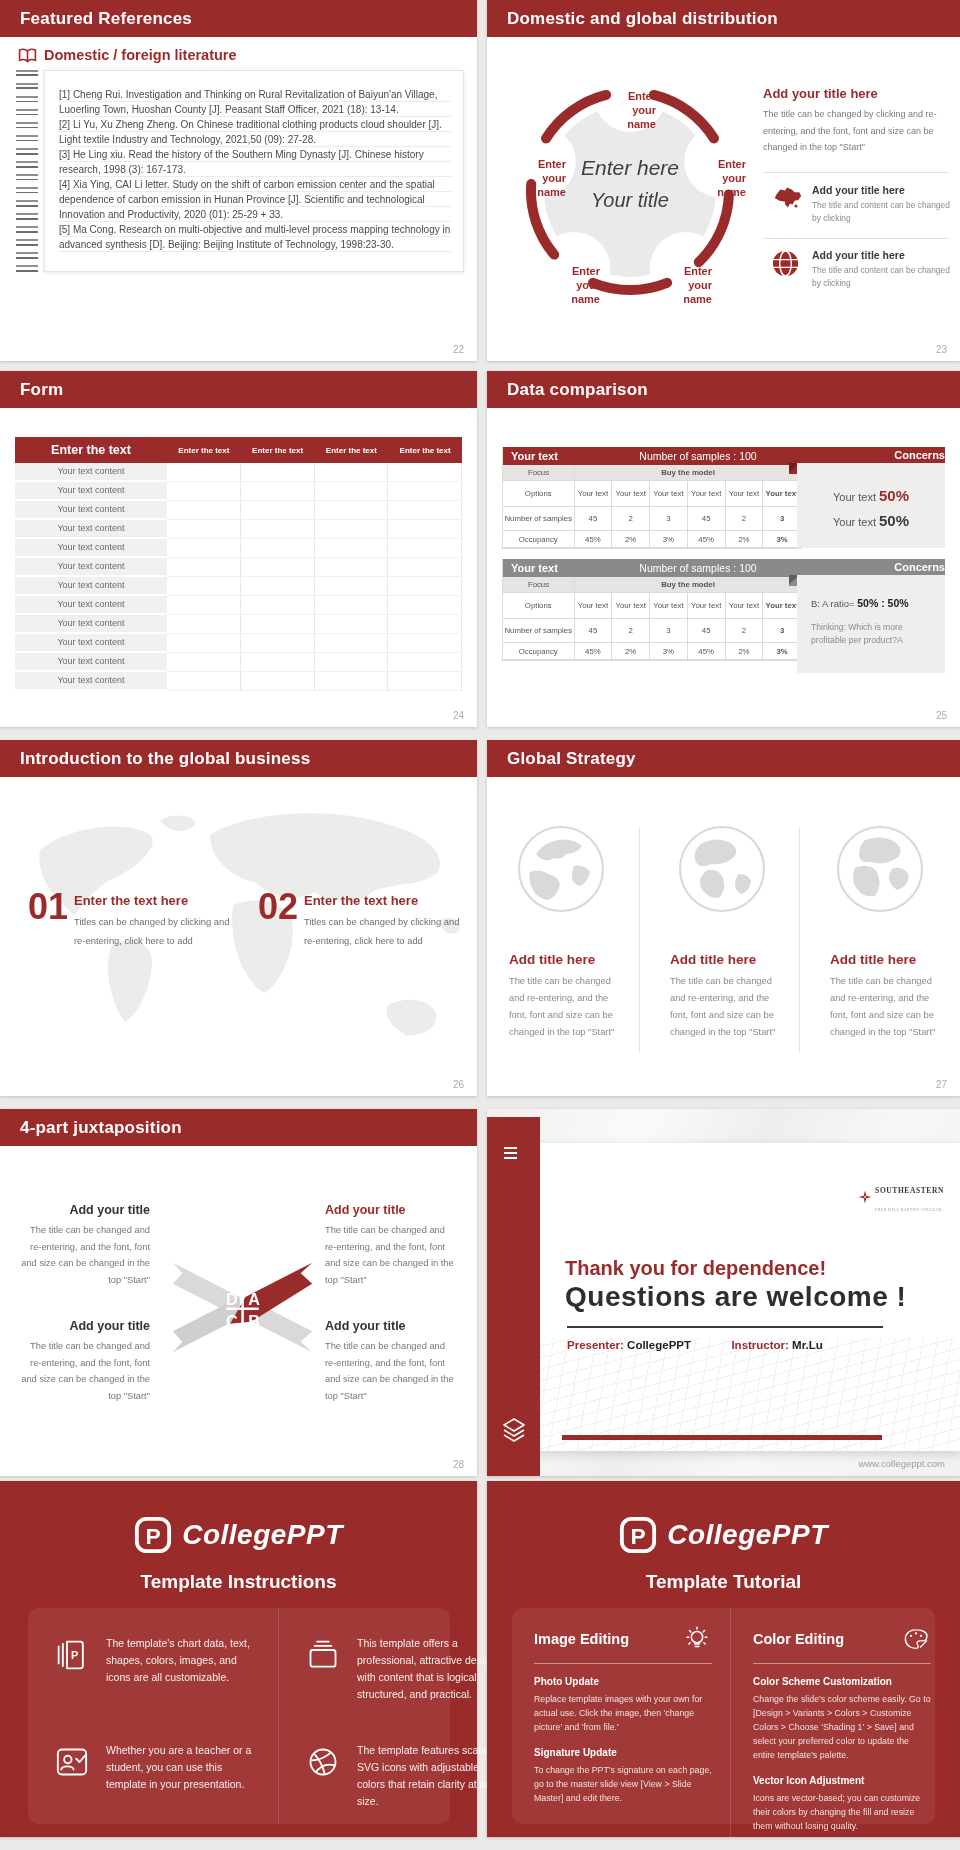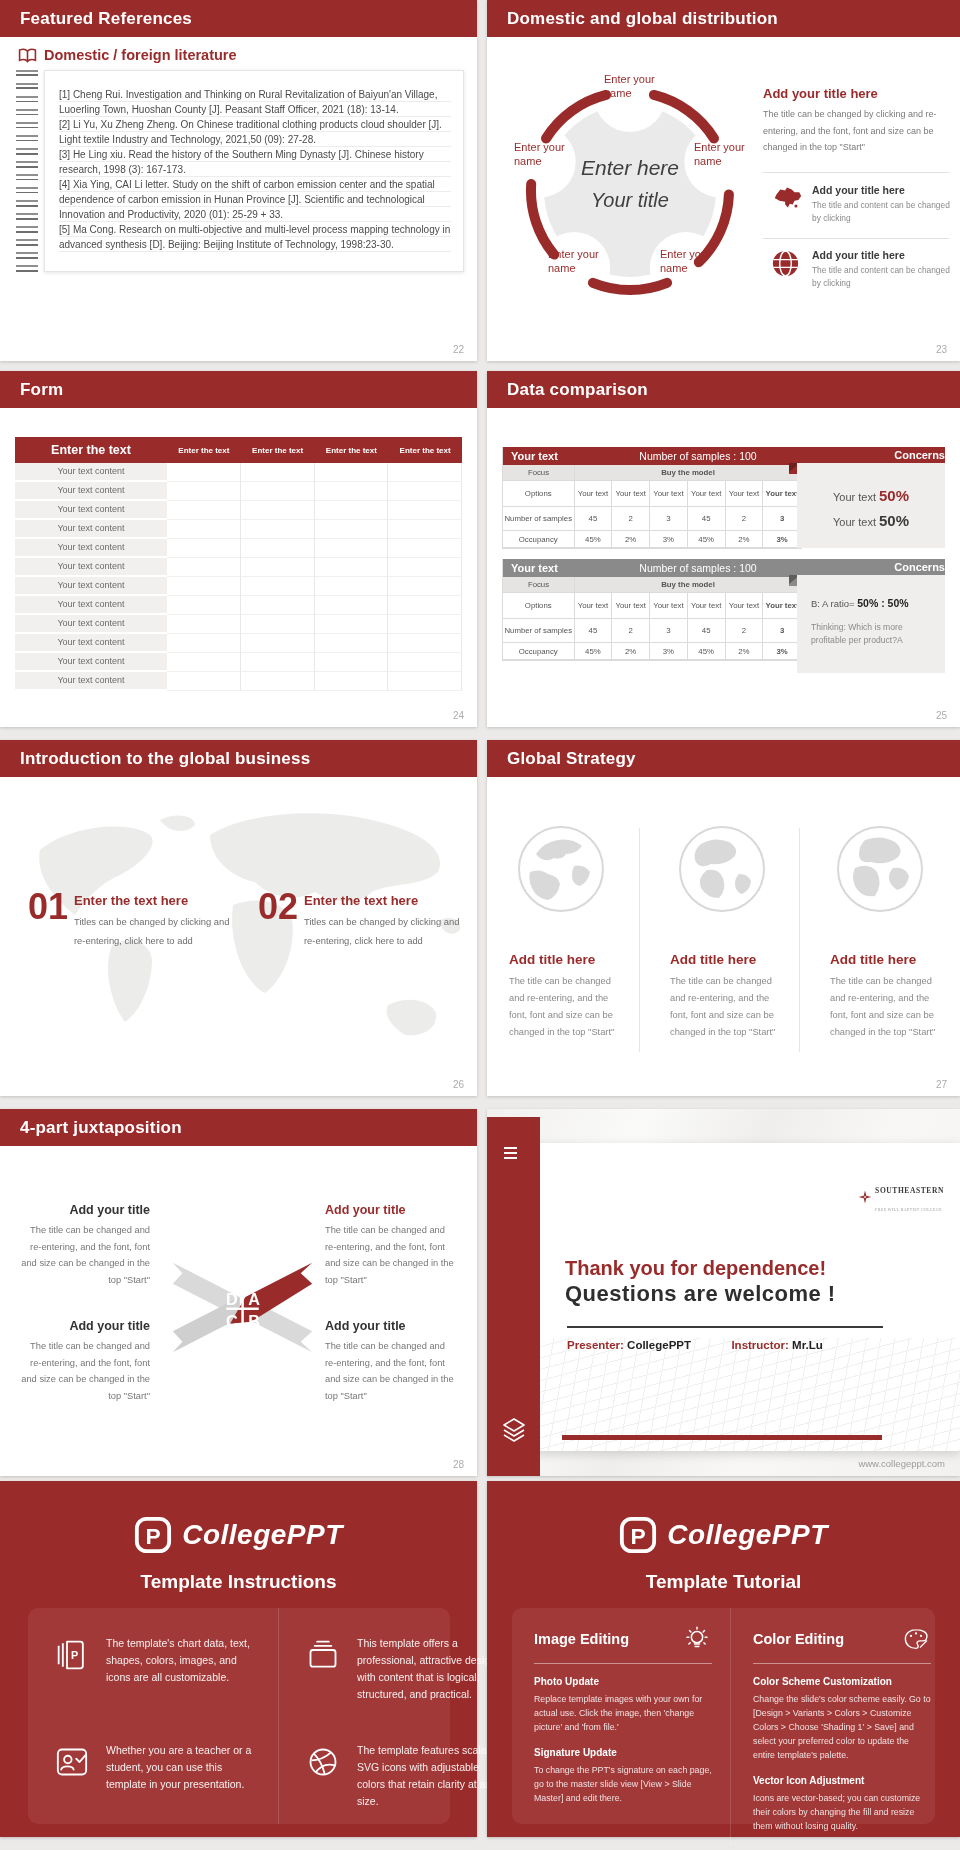--- a/index.html
+++ b/index.html
@@ -13,21 +13,21 @@
   .s22-sec { position:absolute; left:18px; top:47px; display:flex; align-items:center; gap:7px; color:#9A2B2B; font-weight:bold; font-size:14.5px; }
   .s22-spiral { position:absolute; left:16px; top:70px; width:22px; height:204px;
     background:repeating-linear-gradient(to bottom, #8F8F8F 0 2px, transparent 2px 4.5px, #6E6E6E 4.5px 6.5px, transparent 6.5px 13px); }
   .s22-paper { position:absolute; left:44px; top:70px; width:420px; height:202px; background:#fff; border:1px solid #E6E4E2; box-shadow:0 1px 4px rgba(0,0,0,.10); padding:16px 12px 0 14px; }
   .s22-refs { font-size:10px; line-height:15px; color:#4A4A4A; background:repeating-linear-gradient(to bottom, transparent 0 14px, #ECECEC 14px 15px); }
   .s22-refs p { margin:0; }
 
   
   .c23 { position:absolute; left:8px; top:56px; width:270px; height:276px; }
   .c23 svg { position:absolute; left:0; top:0; }
-  .c23-label { position:absolute; width:52px; text-align:left; color:#9A2B2B; font-weight:normal; font-size:11px; line-height:14px; }
+  .c23-label { position:absolute; width:52px; text-align:right; color:#9A2B2B; font-weight:bold; font-size:11px; line-height:14px;margin-top:17px; }
   .c23-center { position:absolute; left:0; right:0; top:100px; text-align:center; color:#3F3F3F;font-style:italic; }
   .c23-t1 { font-size:21px; font-weight:300; }
   .c23-t2 { font-size:20px; font-weight:300; margin-top:9px; }
   .s23-head { position:absolute; left:276px; top:86px; color:#9A2B2B; font-weight:bold; font-size:13px; }
   .s23-body { position:absolute; left:276px; top:106px; width:192px; font-size:9px; line-height:16.5px; color:#7A7A7A; }
   .s23-hr { position:absolute; left:276px; width:186px; height:1px; background:#E3E1DF; }
   .s23-item-icon { position:absolute; left:283px; }
   .s23-item-title { position:absolute; left:325px; font-size:10.5px; font-weight:bold; color:#3A3A3A; }
   .s23-item-body { position:absolute; left:325px; width:138px; font-size:8.4px; line-height:12.5px; color:#8A8A8A; }
 
@@ -94,21 +94,21 @@
   .ty-side { position:absolute; left:0; top:8px; width:53px; height:359px; background:#9A2B2B; }
   .ty-burger { position:absolute; left:17px; top:30px; }
   .ty-burger i { display:block; width:13px; height:2px; background:#fff; margin-bottom:3px; }
   .ty-layers { position:absolute; left:15px; top:300px; }
   .ty-mesh { position:absolute; left:0; top:195px; right:0; bottom:0; opacity:.55;
     background-image:repeating-linear-gradient(100deg,#E7E5E3 0 1px,transparent 1px 14px),repeating-linear-gradient(-15deg,#E7E5E3 0 1px,transparent 1px 11px); }
   .ty-logo { position:absolute; right:16px; top:36px; display:flex; gap:3px; align-items:center; }
   .ty-logo-name { font-family:"Liberation Serif",serif; font-size:7.5px; letter-spacing:.6px; color:#3A3A3A; font-weight:bold; }
   .ty-logo-sub { font-family:"Liberation Serif",serif; font-size:4px; letter-spacing:.4px; color:#9A9A9A; }
   .ty-t1 { position:absolute; left:40px; top:114px; font-size:20px; font-weight:bold; color:#9A2B2B; }
-  .ty-t2 { position:absolute; left:40px; top:138px; font-size:22px; font-weight:bold; color:#2E2E2E; letter-spacing:.5px; }
+  .ty-t2 { position:absolute; left:40px; top:138px; font-size:28px; font-weight:bold; color:#2E2E2E; letter-spacing:.5px; }
   .ty-line { position:absolute; left:42px; top:183px; width:316px; height:2px; background:#3A3A3A; }
   .ty-pres { position:absolute; left:42px; top:196px; font-size:11.5px; font-weight:bold; color:#222; }
   .ty-pres .lab { color:#9A2B2B; }
   .ty-pres .gap { display:inline-block; width:34px; }
   .ty-redbar { position:absolute; left:37px; top:292px; width:320px; height:5px; background:#9A2B2B; }
   .ty-web { position:absolute; right:15px; bottom:7px; font-size:9.5px; color:#9B9B9B; }
 
   
   .panel { position:absolute; background:#9A2B2B; box-shadow:0 1px 3px rgba(0,0,0,.2); }
   .p-logo { position:absolute; top:35px; left:0; right:0; display:flex; justify-content:center; align-items:center; gap:10px; }

